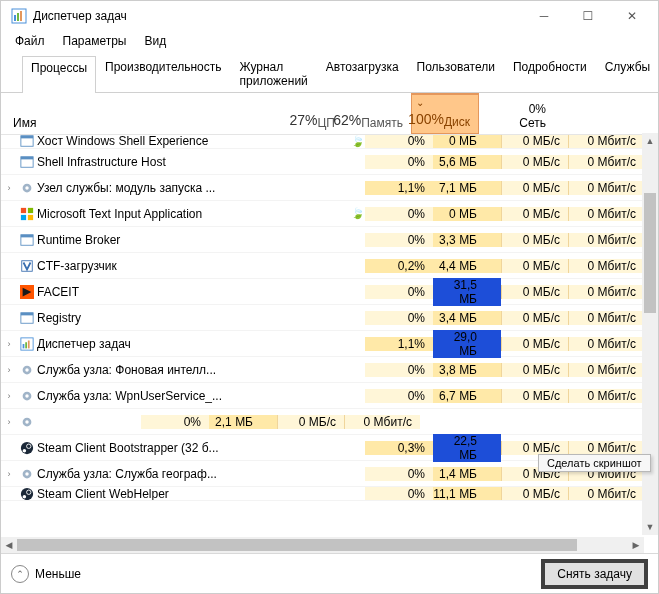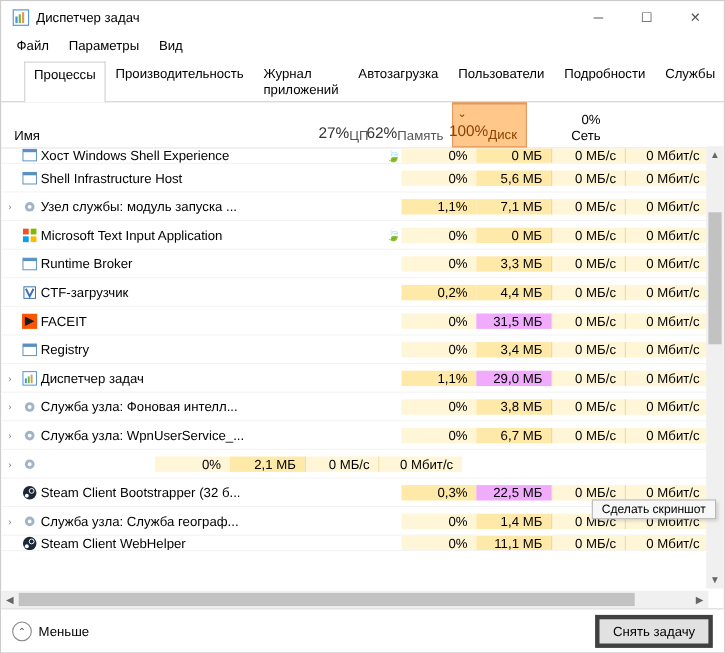--- a/index.html
+++ b/index.html
@@ -34,22 +34,22 @@
 .row.cut-top { height: 14px; align-items: flex-end; }
 .row.cut-bottom { height: 14px; align-items: flex-start; overflow:hidden; }
 .cell-expand { width: 16px; text-align: center; color: #777; font-size: 9px; }
 .cell-icon { width: 20px; display:flex; align-items:center; justify-content:center; }
 .cell-icon svg, .cell-icon span { width:14px; height:14px; display:inline-block; }
 .cell-name { width: 224px; padding-right: 6px; white-space: nowrap; overflow: hidden; text-overflow: clip; }
 .cell-status { width: 90px; }
 .cell-leaf { width:14px; text-align:center; color:#4caf50; font-size:11px; }
 .cell-cpu { width: 68px; text-align: right; padding-right: 8px; background: #fff6d8; }
 .cell-cpu.darker { background: #ffe9a8; }
-.cell-mem { width: 68px; text-align: right; padding-right: 8px; background: #ffe9a8; }
-.cell-mem.darker { background: #f0abfc; }
+.cell-mem { width: 68px; text-align: right; padding-right: 24px; background: #ffe9a8; }
+.cell-mem.darker { background: #1d4ed8; }
 .cell-disk { width: 68px; text-align: right; padding-right: 8px; background: #fff6d8; border-left:1px solid #f0d59b; border-right:1px solid #f0d59b; }
 .cell-net { width: 75px; text-align: right; padding-right: 8px; background: #fff6d8; }
 
 .tooltip { position: absolute; background: #f7f7f7; border: 1px solid #b8b8b8; padding: 2px 8px; font-size: 11px; box-shadow: 2px 2px 3px rgba(0,0,0,0.15); z-index: 50; }
 
 .scrollbar-v { position: absolute; right: 0; top: 132px; width: 16px; height: 402px; background: #f0f0f0; }
 .scrollbar-v .thumb { position: absolute; left: 2px; width: 12px; background: #c2c2c2; }
 .scrollbar-v .arrow { position:absolute; left:0; width:16px; height:16px; display:flex;align-items:center;justify-content:center;color:#666;font-size:9px; }
 
 .scrollbar-h { position: absolute; left: 0; bottom: 40px; height: 16px; width: 643px; background: #f0f0f0; display:flex; align-items:center; }

